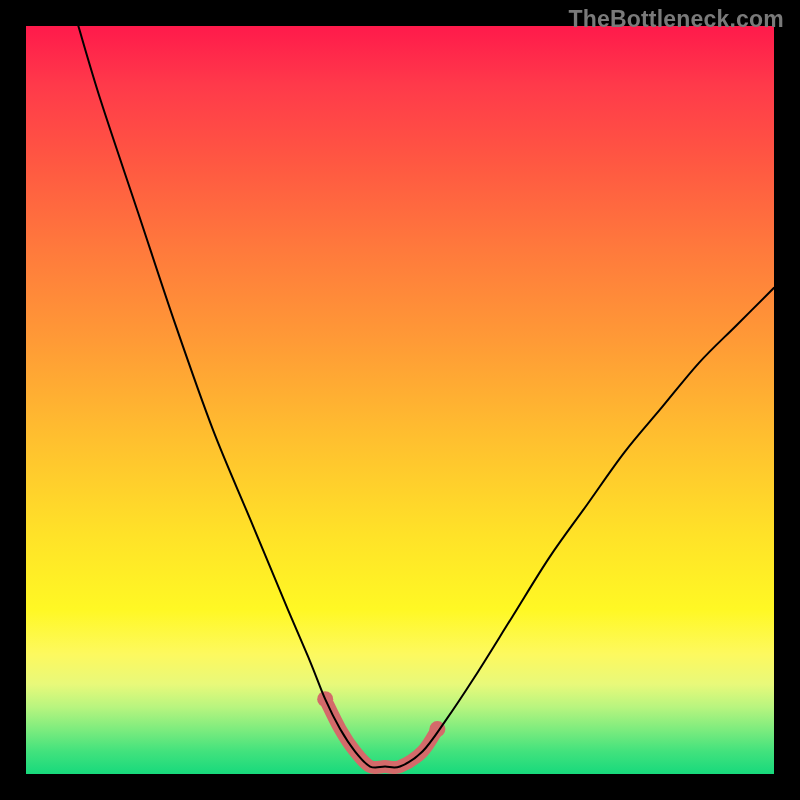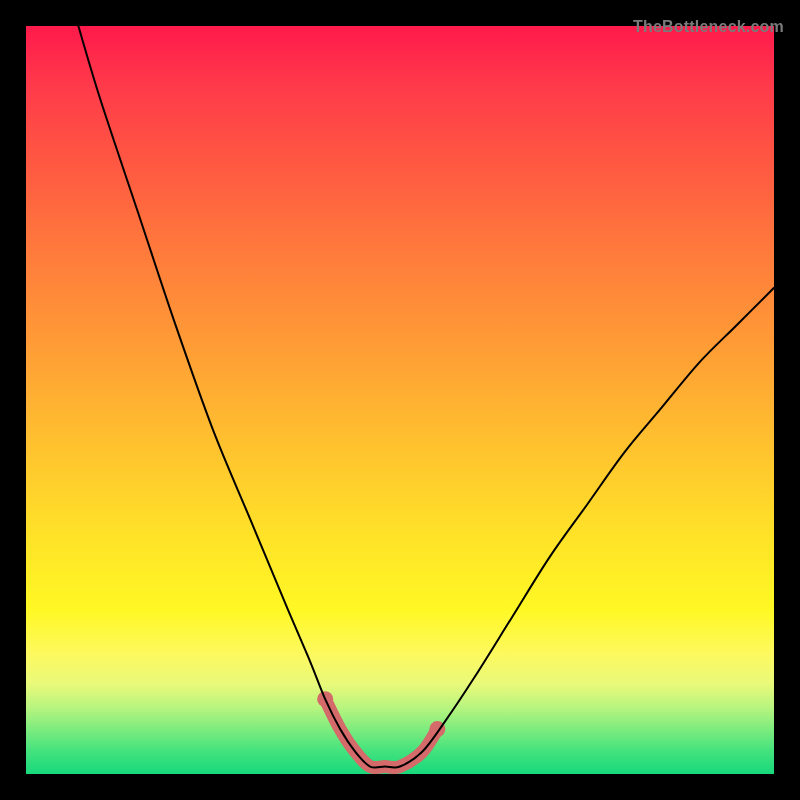--- a/index.html
+++ b/index.html
@@ -53,26 +53,25 @@
   .overlay {
     position: absolute;
     left: 0;
     top: 0;
   }
   .watermark {
     position: absolute;
     top: 6px;
     right: 16px;
     font-family: Arial, Helvetica, sans-serif;
-    font-size: 16px;
+    font-size: 23px;
     font-weight: 600;
     color: #7a7a7a;
     letter-spacing: 0.2px;
     user-select: none;
-    margin-top: 12px;
   }
 </style>
 </head>
 <body>
 
 <div class="frame">
 
   <div class="plot-area">
     <div class="gradient"></div>
     <svg class="overlay" width="748" height="748" viewBox="0 0 748 748">

